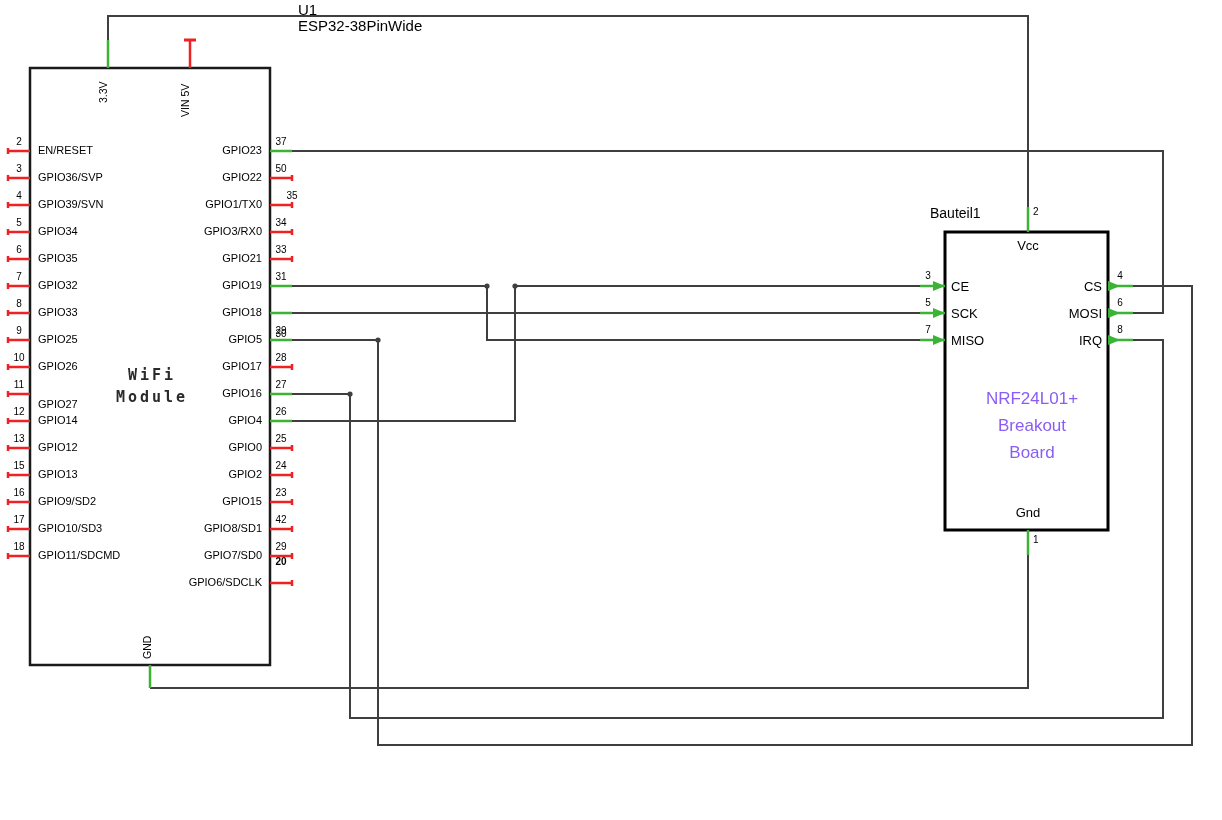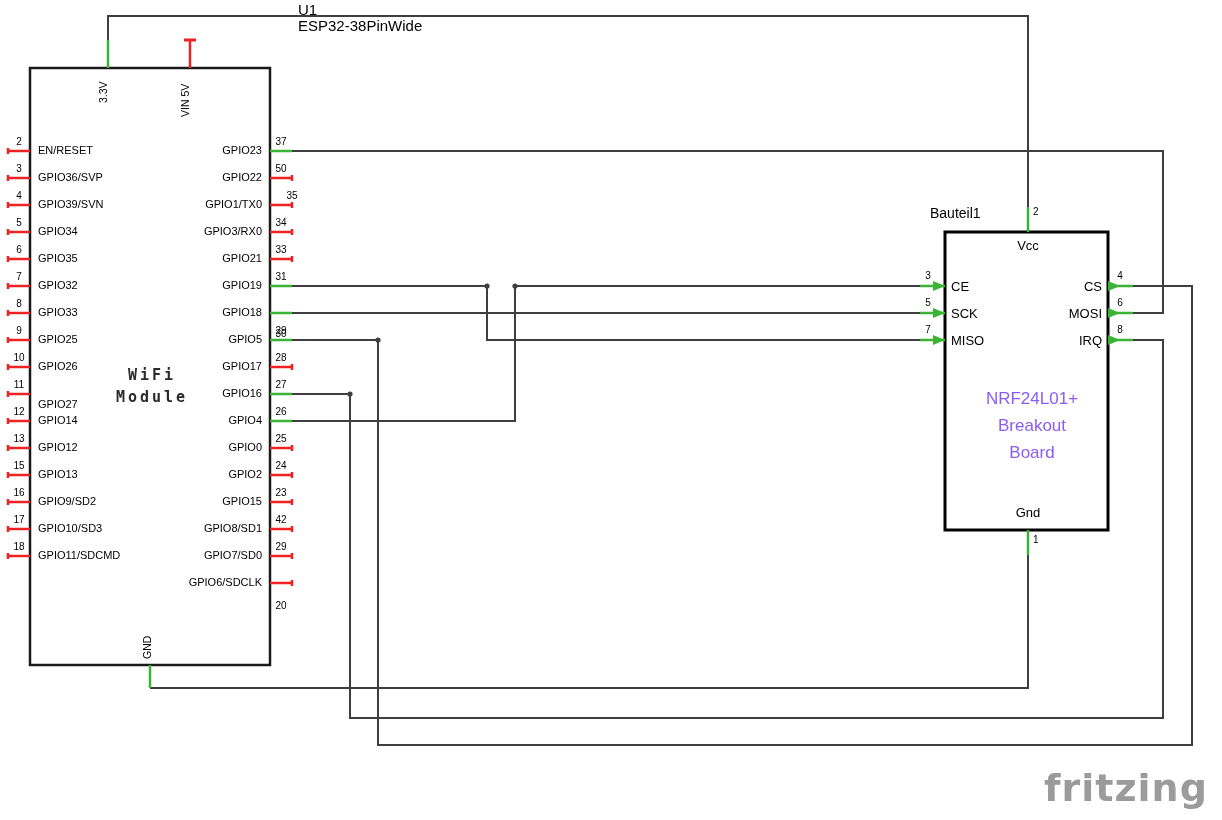--- a/index.html
+++ b/index.html
@@ -204,21 +204,21 @@
       <div class="pin-num" style="left:269px; top:433px;">25</div>
       <div class="pin-label" style="left:118px; top:441px; width:144px; text-align:right;">GPIO0</div>
       <div class="pin-num" style="left:269px; top:460px;">24</div>
       <div class="pin-label" style="left:118px; top:468px; width:144px; text-align:right;">GPIO2</div>
       <div class="pin-num" style="left:269px; top:487px;">23</div>
       <div class="pin-label" style="left:118px; top:495px; width:144px; text-align:right;">GPIO15</div>
       <div class="pin-num" style="left:269px; top:514px;">42</div>
       <div class="pin-label" style="left:118px; top:522px; width:144px; text-align:right;">GPIO8/SD1</div>
       <div class="pin-num" style="left:269px; top:541px;">29</div>
       <div class="pin-label" style="left:118px; top:549px; width:144px; text-align:right;">GPIO7/SD0</div>
-      <div class="pin-num" style="left:269px; top:600px;">20</div>
+      <div class="pin-num" style="left:269px; top:556px;font-weight:bold;">20</div>
       <div class="pin-label" style="left:118px; top:576px; width:144px; text-align:right;">GPIO6/SDCLK</div>
     </div>
 
   <div class="part-title" style="left:930px; top:205px; font-size:14px;">Bauteil1</div>
 
   <div class="nrf-label" style="left:998px; top:238px; width:60px; text-align:center;">Vcc</div>
   <div class="pin-num" style="left:1033px; top:206px; width:14px; text-align:left;">2</div>
 
   <div class="nrf-label" style="left:951px; top:279px;">CE</div>
   <div class="nrf-label" style="left:951px; top:306px;">SCK</div>
@@ -234,15 +234,14 @@
   <div class="pin-num" style="left:1108px; top:297px;">6</div>
   <div class="pin-num" style="left:1108px; top:324px;">8</div>
 
   <div class="nrf-title" style="top:389px;">NRF24L01+</div>
   <div class="nrf-title" style="top:416px;">Breakout</div>
   <div class="nrf-title" style="top:443px;">Board</div>
 
   <div class="nrf-label" style="left:998px; top:505px; width:60px; text-align:center;">Gnd</div>
   <div class="pin-num" style="left:1033px; top:534px; width:14px; text-align:left;">1</div>
 
-  <div class="watermark">fritzing</div>
 
 </div>
 
 </body></html>

